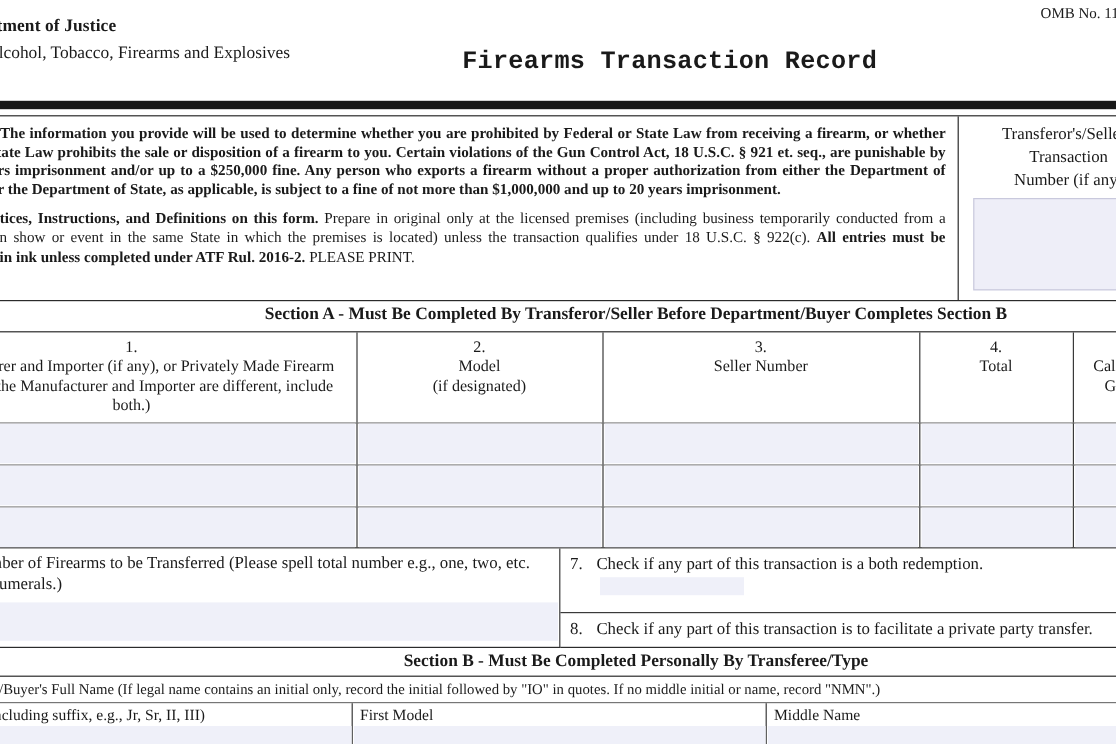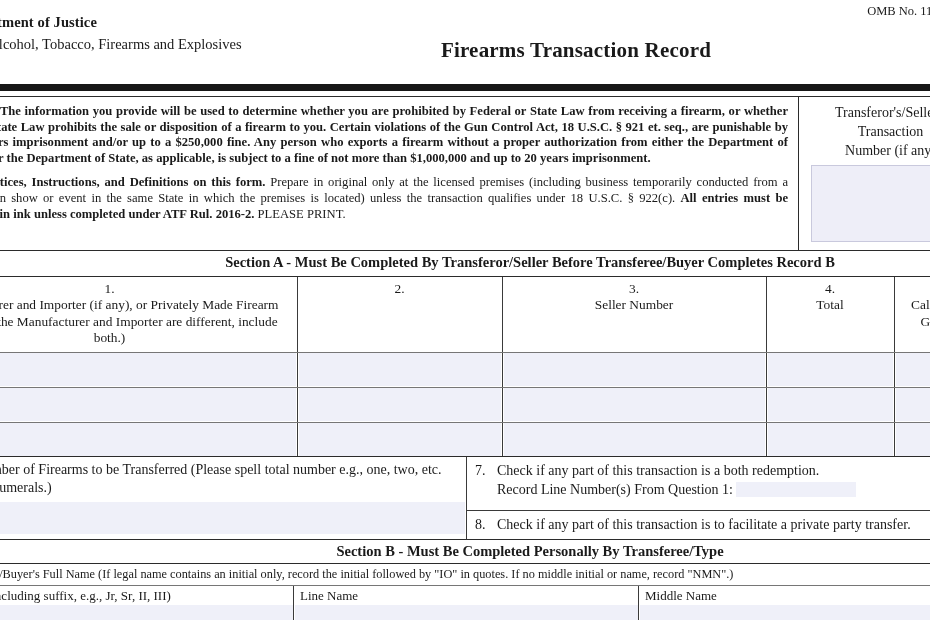--- a/index.html
+++ b/index.html
@@ -59,21 +59,22 @@
     left: 0;
     right: 0;
     top: 38px;
     text-align: center;
     font-weight: bold;
     font-size: 21px;
     letter-spacing: .2px;
   }
   .formtitle-inner {
     position: relative;
-    left: 124px;
+    left: 106px;
+    font-family: Liberation Mono, monospace;
   }
 
   
   .blackbar {
     position: absolute;
     left: 0;
     top: 84px;
     width: 1060px;
     height: 7px;
     background: #171717;
@@ -320,35 +321,37 @@
     <div class="txnbox">
       <div class="lbl">
         <div>Transferor's/Seller's</div>
         <div>Transaction</div>
         <div>Number (if any)</div>
       </div>
       <div class="fld"></div>
     </div>
   </div>
 
-  <div class="sectbanner" id="secA"><span>Section A - Must Be Completed By Transferor/Seller Before Transferee/Buyer Completes Record B</span></div>
+  <div class="sectbanner" id="secA"><span>Section A - Must Be Completed By Transferor/Seller Before Department/Buyer Completes Section B</span></div>
 
   <div class="tblA">
 
     <div class="colrule" style="left:375px;"></div>
     <div class="colrule" style="left:580px;"></div>
     <div class="colrule" style="left:844px;"></div>
     <div class="colrule" style="left:972px;"></div>
 
     <div class="colhead" style="left:0px;  width:375px;">
       <span class="num">1.</span>
       <span>Manufacturer and Importer (if any), or Privately Made Firearm (PMF) (If the Manufacturer and Importer are different, include both.)</span>
     </div>
     <div class="colhead" style="left:375px;width:205px;">
       <span class="num">2.</span>
+      <span style="white-space:pre-line;">Model
+(if designated)</span>
     </div>
     <div class="colhead" style="left:580px;width:264px;">
       <span class="num">3.</span>
       <span>Seller Number</span>
     </div>
     <div class="colhead" style="left:844px;width:128px;">
       <span class="num">4.</span>
       <span>Total</span>
     </div>
     <div class="colhead" style="left:972px;width:88px;">
@@ -380,21 +383,21 @@
     <div class="datacell" style="left:974px;top:146px;width:86px; height:33px;"></div>
   </div>
 
   <div class="q6">
     <div class="t">6.  Total Number of Firearms to be Transferred (Please spell total number e.g., one, two, etc.  Do not use numerals.)</div>
     <div class="fld"></div>
   </div>
 
   <div class="q7">
     <div class="t"><span class="num">7.</span><span>Check if any part of this transaction is a both redemption.</span></div>
-    <div class="t sub"><span>Record Line Number(s) From Question 1:</span><span class="recfld"></span></div>
+    <div class="t sub"><span class="recfld"></span></div>
 
   </div>
 
   <div class="q8">
     <div class="t"><span class="num">8.</span><span>Check if any part of this transaction is to facilitate a private party transfer.</span></div>
   </div>
 
   <div class="sectbanner" id="secB"><span>Section B - Must Be Completed Personally By Transferee/Type</span></div>
 
   <div class="q9">
@@ -403,21 +406,21 @@
 
   <div class="namerow">
     <div class="vrule" style="left:371px;"></div>
     <div class="vrule" style="left:716px;"></div>
 
     <div class="namecell" style="left:0px;  width:371px;">
       <div class="t">Last Name (including suffix, e.g., Jr, Sr, II, III)</div>
       <div class="fld"></div>
     </div>
     <div class="namecell" style="left:373px;width:343px;">
-      <div class="t">Line Name</div>
+      <div class="t">First Model</div>
       <div class="fld"></div>
     </div>
     <div class="namecell" style="left:718px;width:342px;">
       <div class="t">Middle Name</div>
       <div class="fld"></div>
     </div>
   </div>
 
 </div>
 

